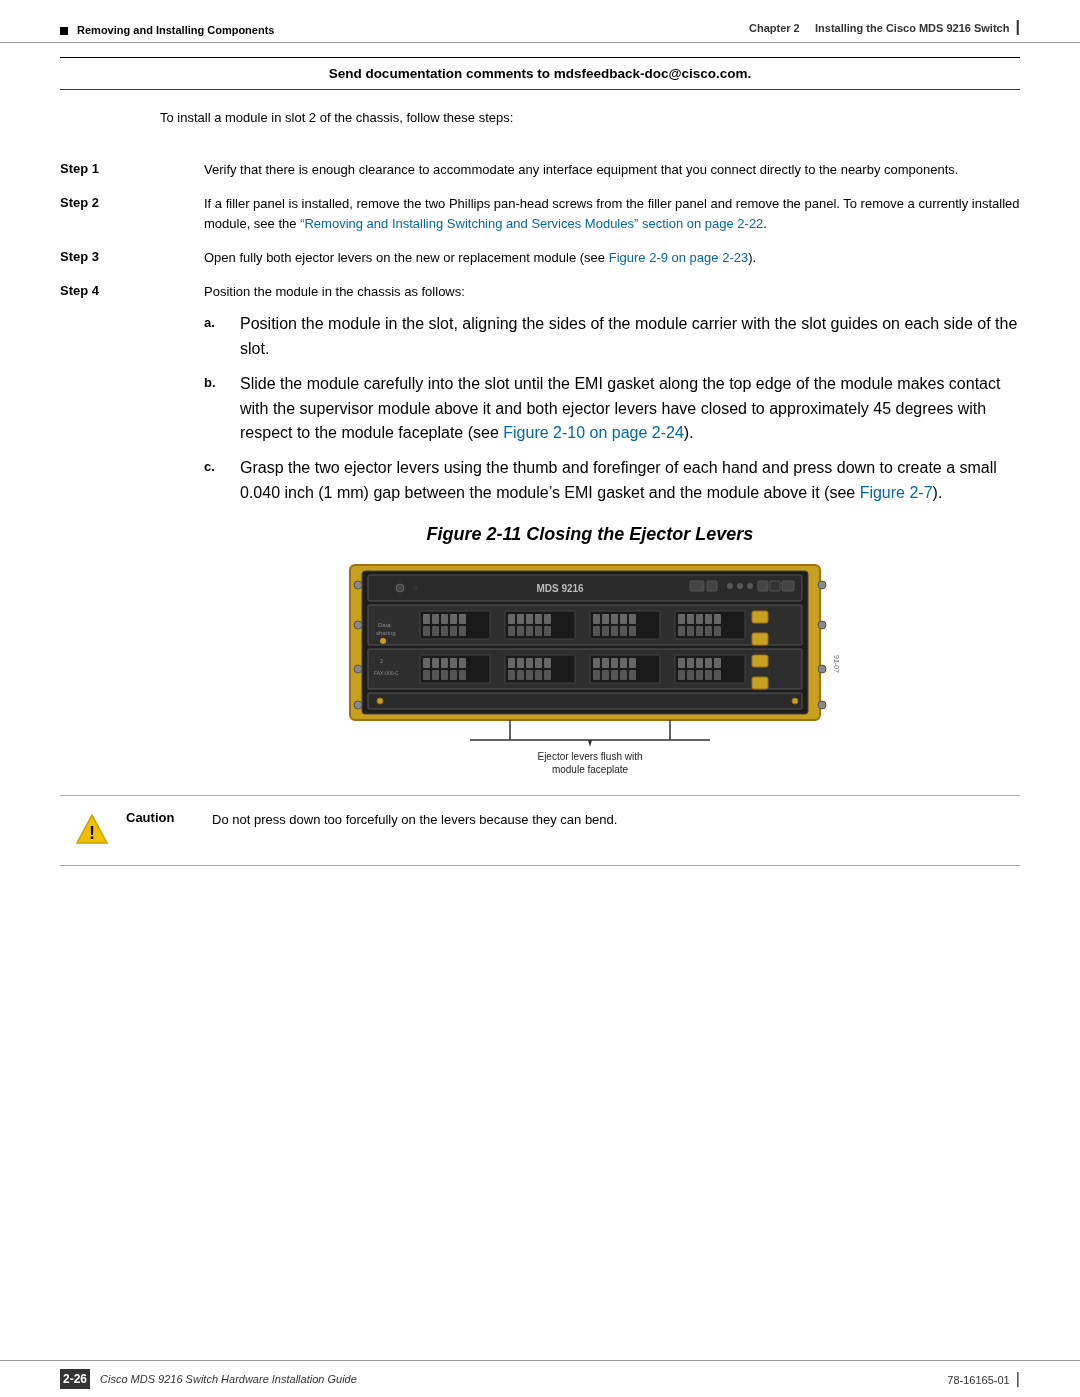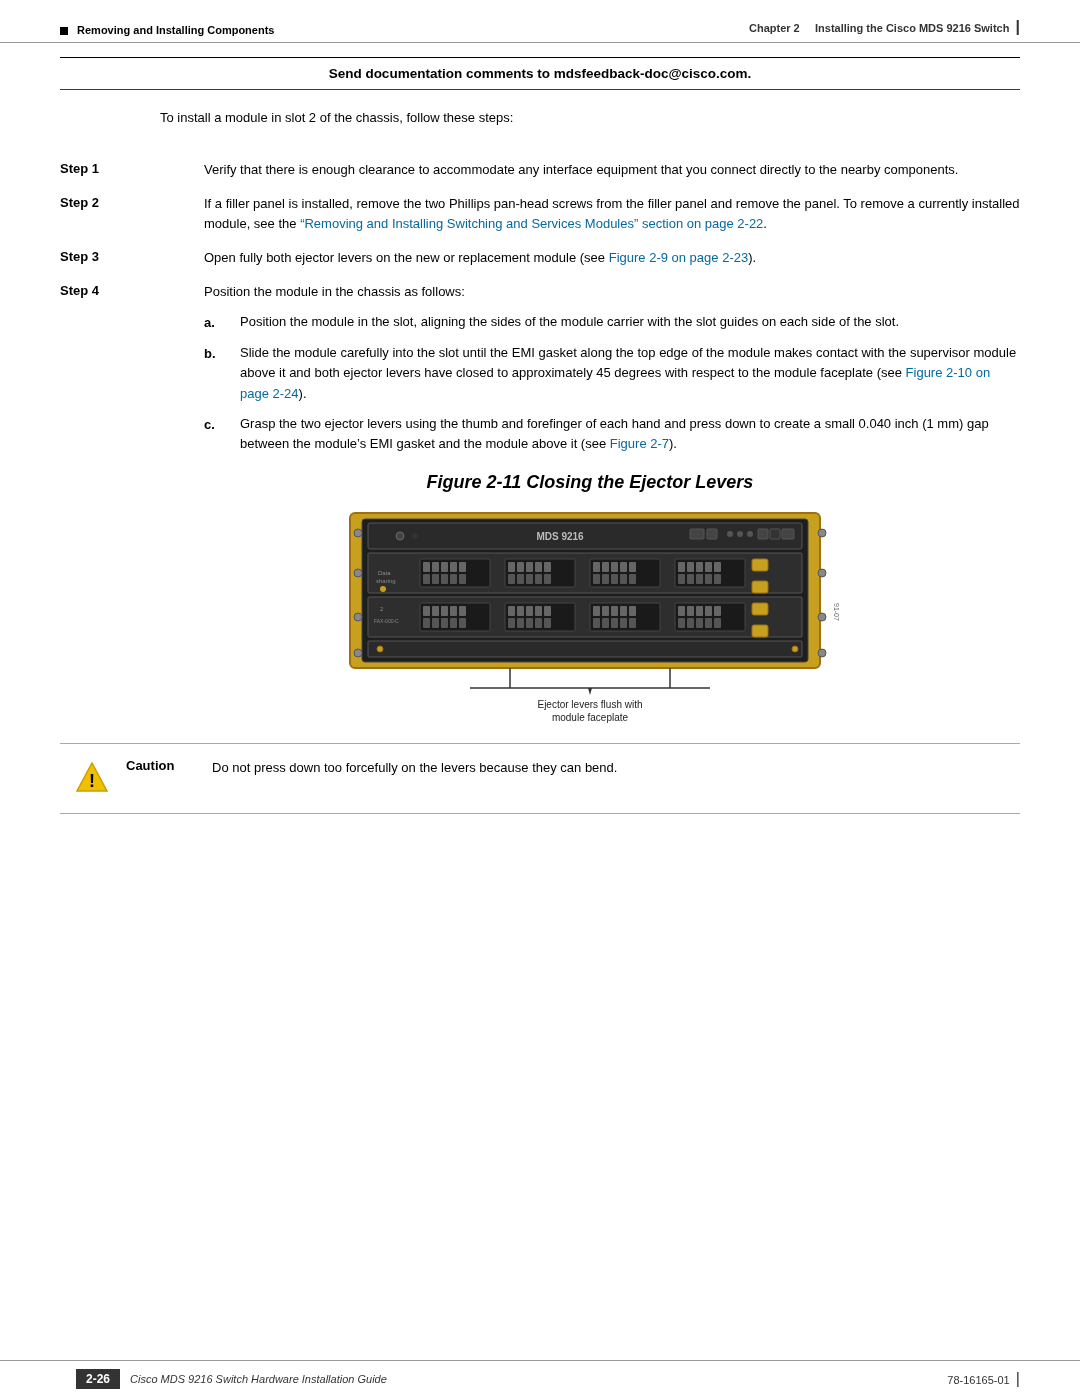--- a/index.html
+++ b/index.html
@@ -105,21 +105,21 @@
       align-items: flex-start;
     }
     .substep-label {
       font-weight: bold;
       font-size: 13px;
       min-width: 36px;
       flex-shrink: 0;
       padding-top: 1px;
     }
     .substep-content {
-      font-size: 13px;
+      font-size: 16px;
       line-height: 1.55;
       flex: 1;
     }
 
     
     .figure-section {
       margin: 18px 0 18px 100px;
     }
     .figure-caption {
       font-size: 18px;
@@ -177,22 +177,21 @@
     .footer-left {
       display: flex;
       align-items: center;
       gap: 10px;
     }
     .page-num-box {
       background: #333;
       color: #fff;
       font-size: 12px;
       font-weight: bold;
-      padding: 3px 10px;
-      margin-left: 16px;
+      padding: 3px 3px;
     }
     .footer-center {
       font-size: 11px;
       color: #333;
       font-style: italic;
     }
     .footer-right {
       font-size: 11px;
       color: #333;
     }

